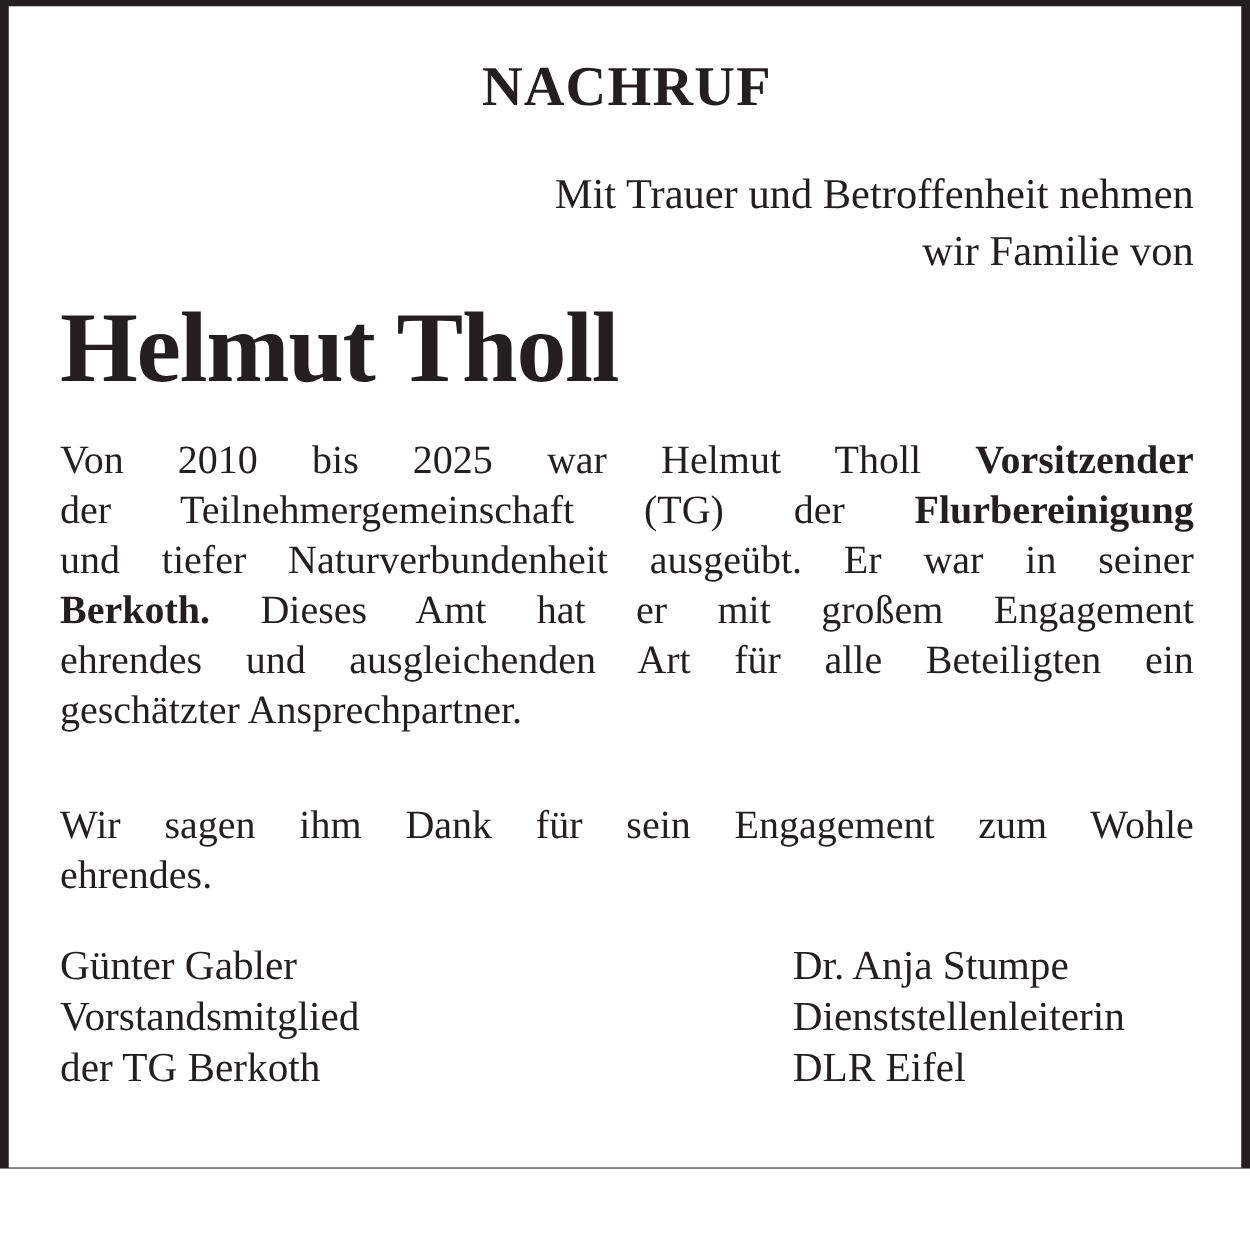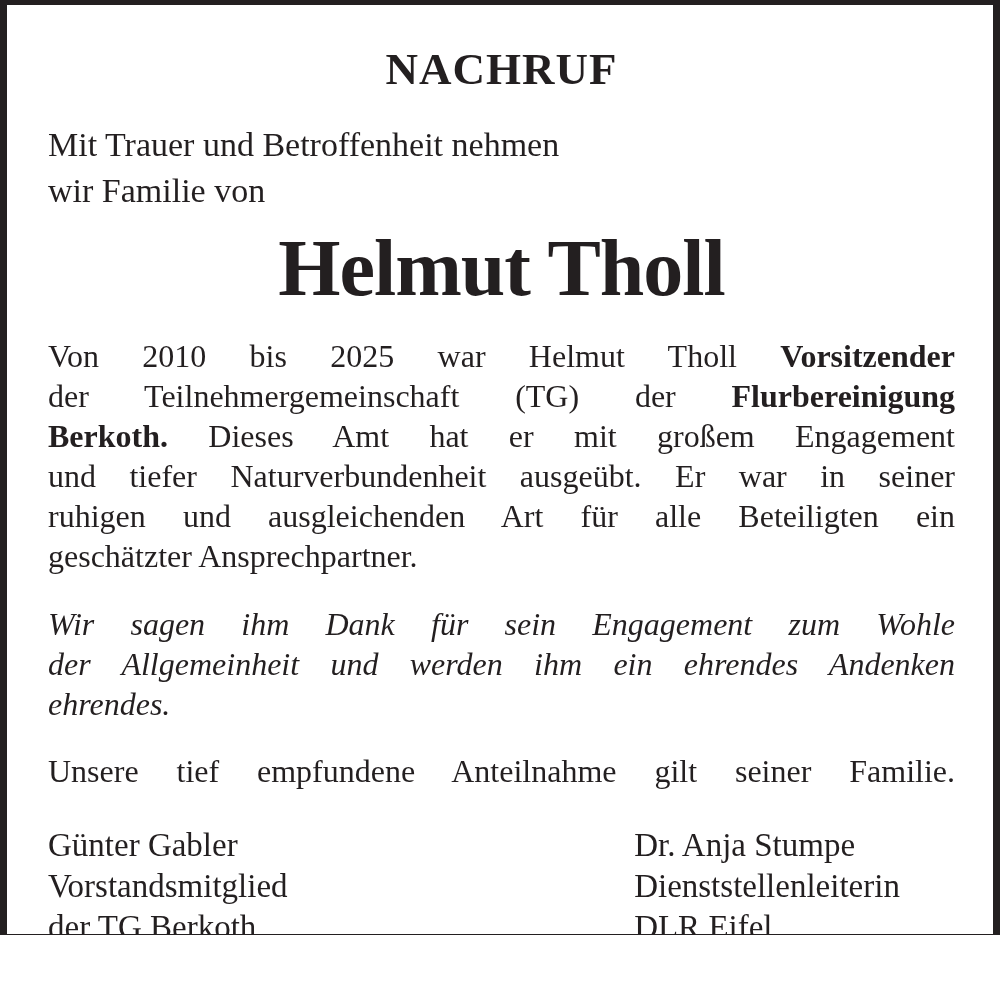--- a/index.html
+++ b/index.html
@@ -23,48 +23,48 @@
   }
   .title {
     margin-top: 4px;
     font-size: 45px;
     line-height: 1.0;
     font-weight: 700;
     text-align: center;
     letter-spacing: 1px;
   }
   .intro {
-    margin-top: 30px;
+    margin-top: 41px;
     font-size: 34px;
     line-height: 46px;
-    text-align: left;
+    text-align: right;
   }
   .deceased-name {
     margin-top: 12px;
     font-size: 80px;
     line-height: 1.05;
     font-weight: 700;
-    text-align: center;
+    text-align: left;
     letter-spacing: -1px;
     white-space: nowrap;
   }
   .para {
     font-size: 32px;
     line-height: 40px;
   }
   .para .jline {
     text-align: justify;
     text-align-last: justify;
   }
   .para .lline {
     text-align: center;
     text-align-last: left;
   }
   .p1 { margin-top: 26px; }
-  .p2 { margin-top: 28px; font-style: italic; }
+  .p2 { margin-top: 52px; }
   .p3 { margin-top: 27px; }
   .b { font-weight: 700; }
   .sig-row {
     margin-top: 34px;
     display: flex;
     font-size: 33px;
     line-height: 41px;
     gap: 12px;
   }
   .sig-col.left  { flex: 0 0 63.3%; }
@@ -81,35 +81,31 @@
     <div class="intro">
       <div>Mit Trauer und Betroffenheit nehmen</div>
       <div>wir Familie von</div>
     </div>
 
     <div class="deceased-name">Helmut Tholl</div>
 
     <div class="para p1">
       <div class="jline"><span>Von 2010 bis 2025 war Helmut Tholl</span> <span class="b">Vorsitzender</span></div>
       <div class="jline"><span>der Teilnehmergemeinschaft (TG) der</span> <span class="b">Flurbereinigung</span></div>
+      <div class="jline">und tiefer Naturverbundenheit ausgeübt. Er war in seiner</div>
       <div class="jline"><span class="b">Berkoth.</span> <span>Dieses Amt hat er mit großem Engagement</span></div>
-      <div class="jline">und tiefer Naturverbundenheit ausgeübt. Er war in seiner</div>
-      <div class="jline">ruhigen und ausgleichenden Art für alle Beteiligten ein</div>
+      <div class="jline">ehrendes und ausgleichenden Art für alle Beteiligten ein</div>
       <div class="lline">geschätzter Ansprechpartner.</div>
     </div>
 
     <div class="para p2">
       <div class="jline">Wir sagen ihm Dank für sein Engagement zum Wohle</div>
-      <div class="jline">der Allgemeinheit und werden ihm ein ehrendes Andenken</div>
       <div class="lline">ehrendes.</div>
     </div>
 
-    <div class="para p3">
-      <div class="jline">Unsere tief empfundene Anteilnahme gilt seiner Familie.</div>
-    </div>
 
     <div class="sig-row">
       <div class="sig-col left">
         <div>Günter Gabler</div>
         <div>Vorstandsmitglied</div>
         <div>der TG Berkoth</div>
       </div>
       <div class="sig-col right">
         <div>Dr. Anja Stumpe</div>
         <div>Dienststellenleiterin</div>

